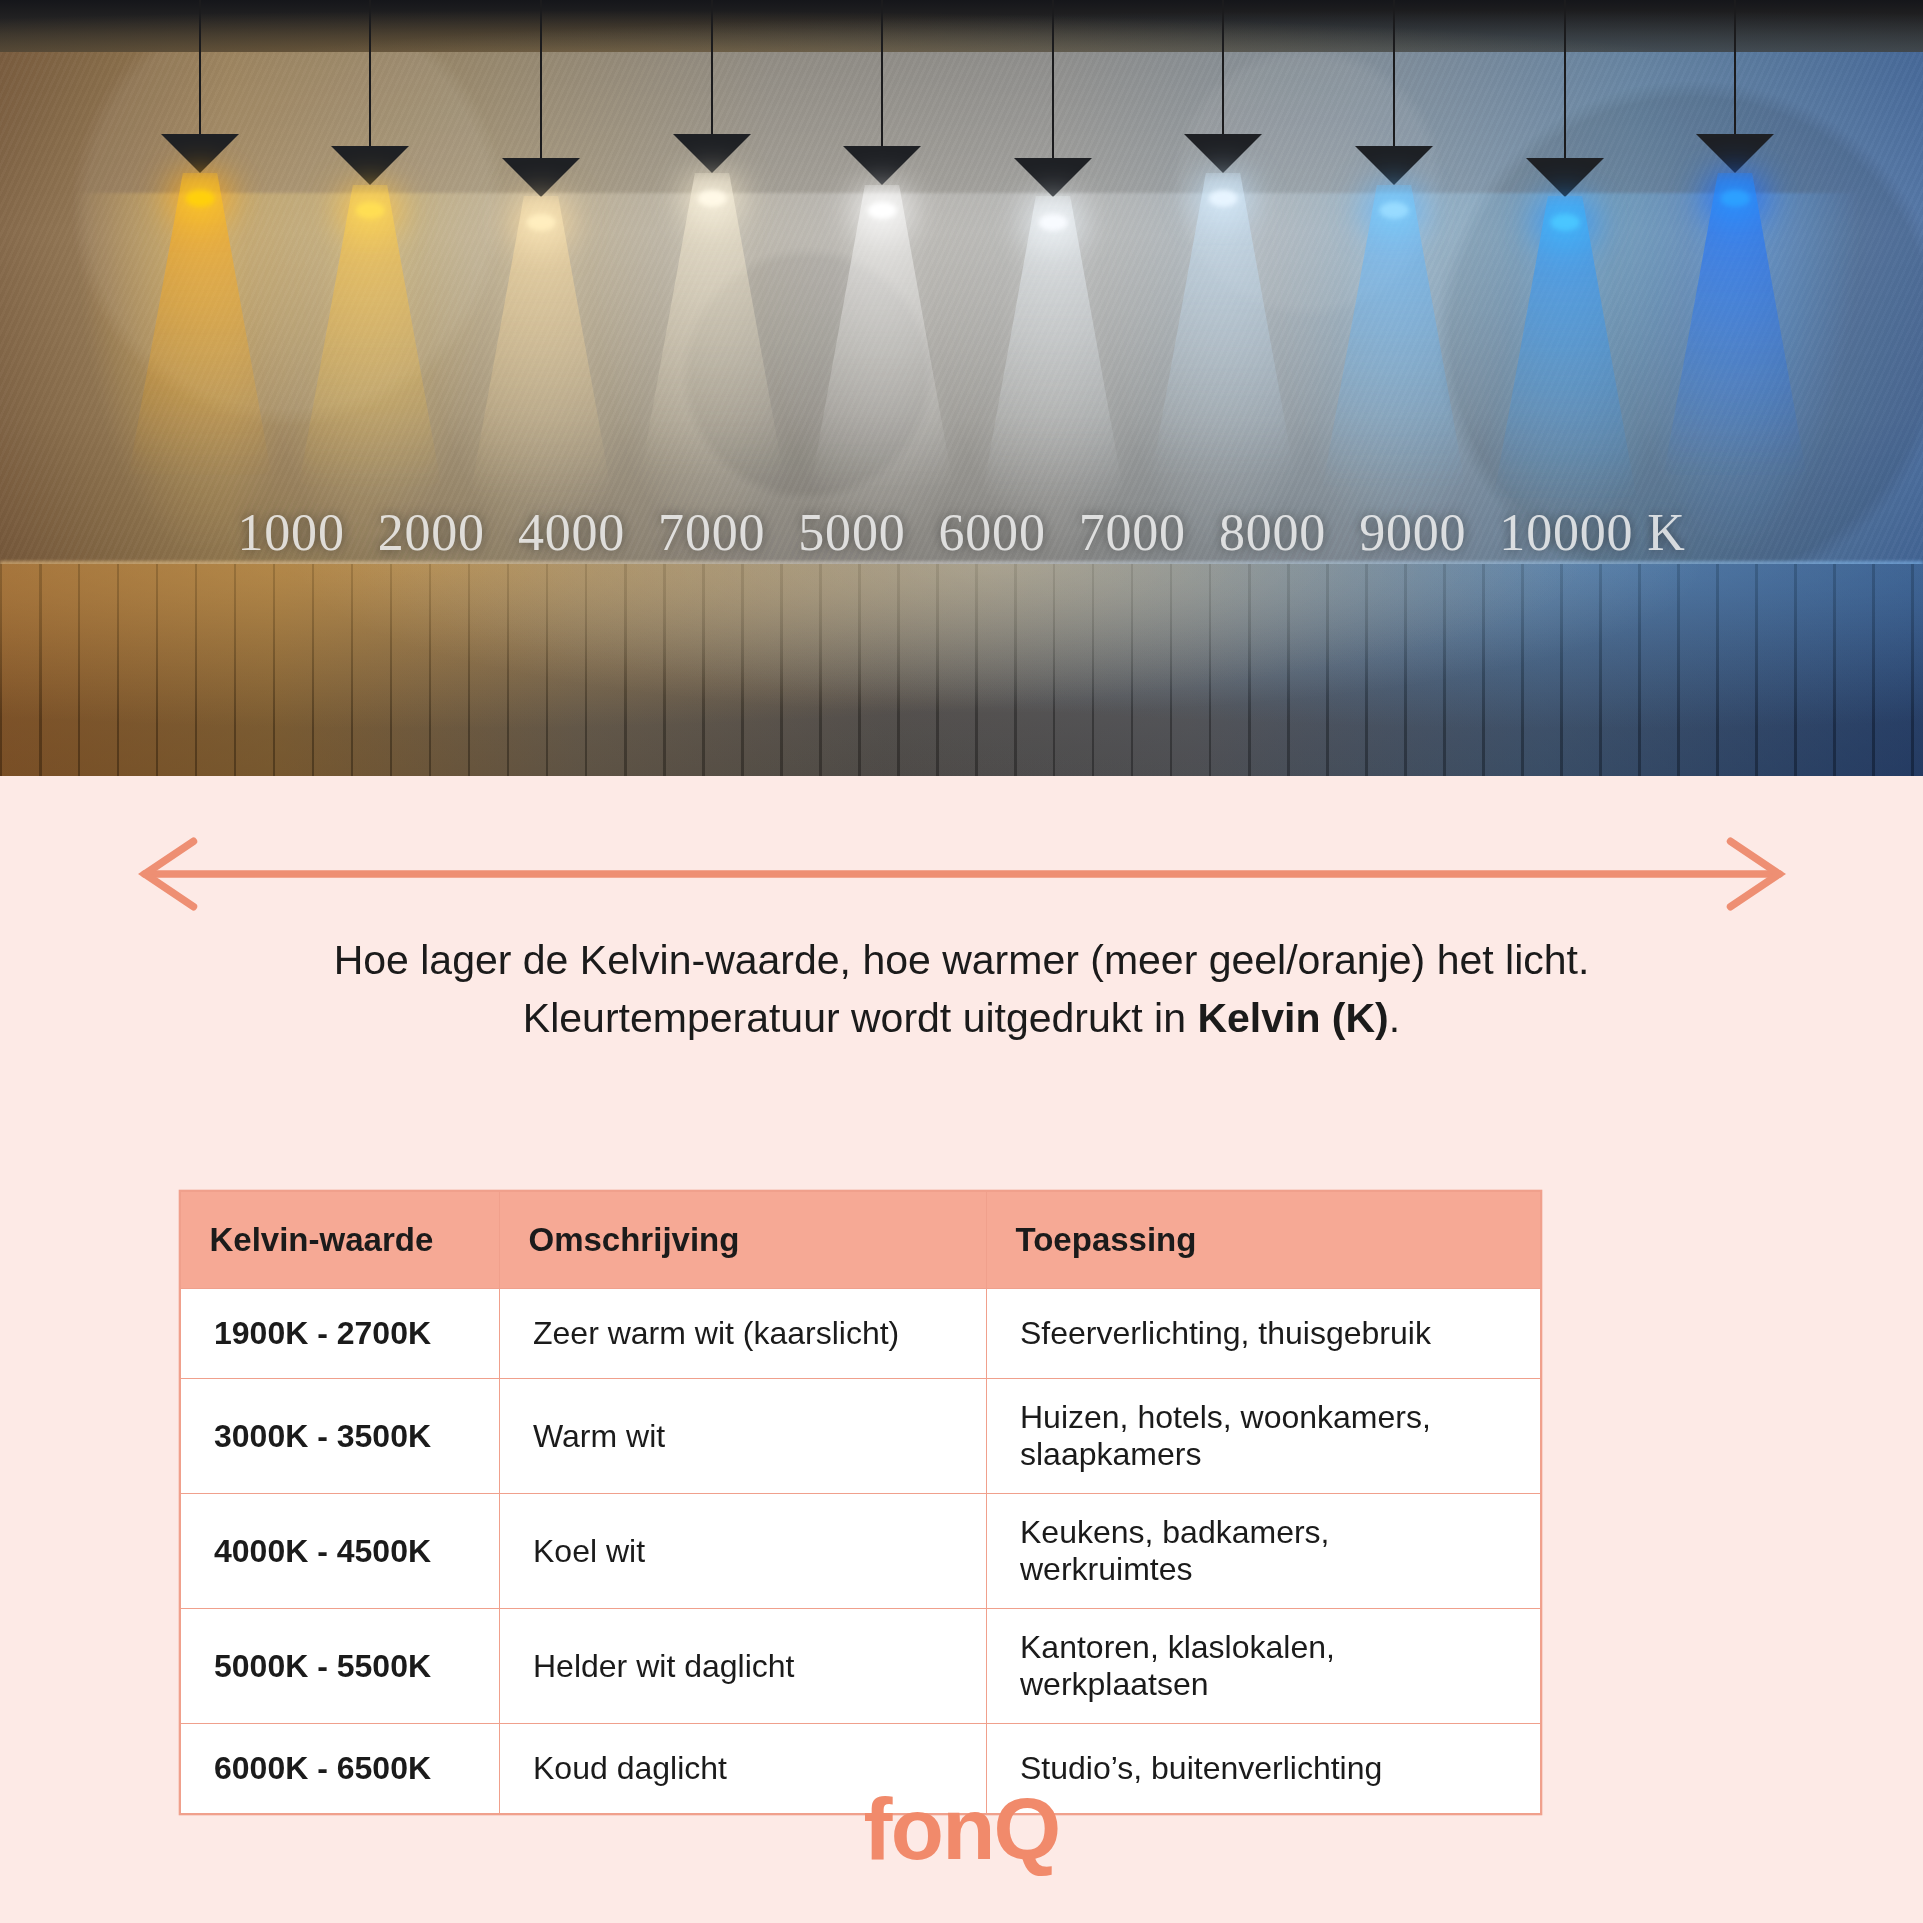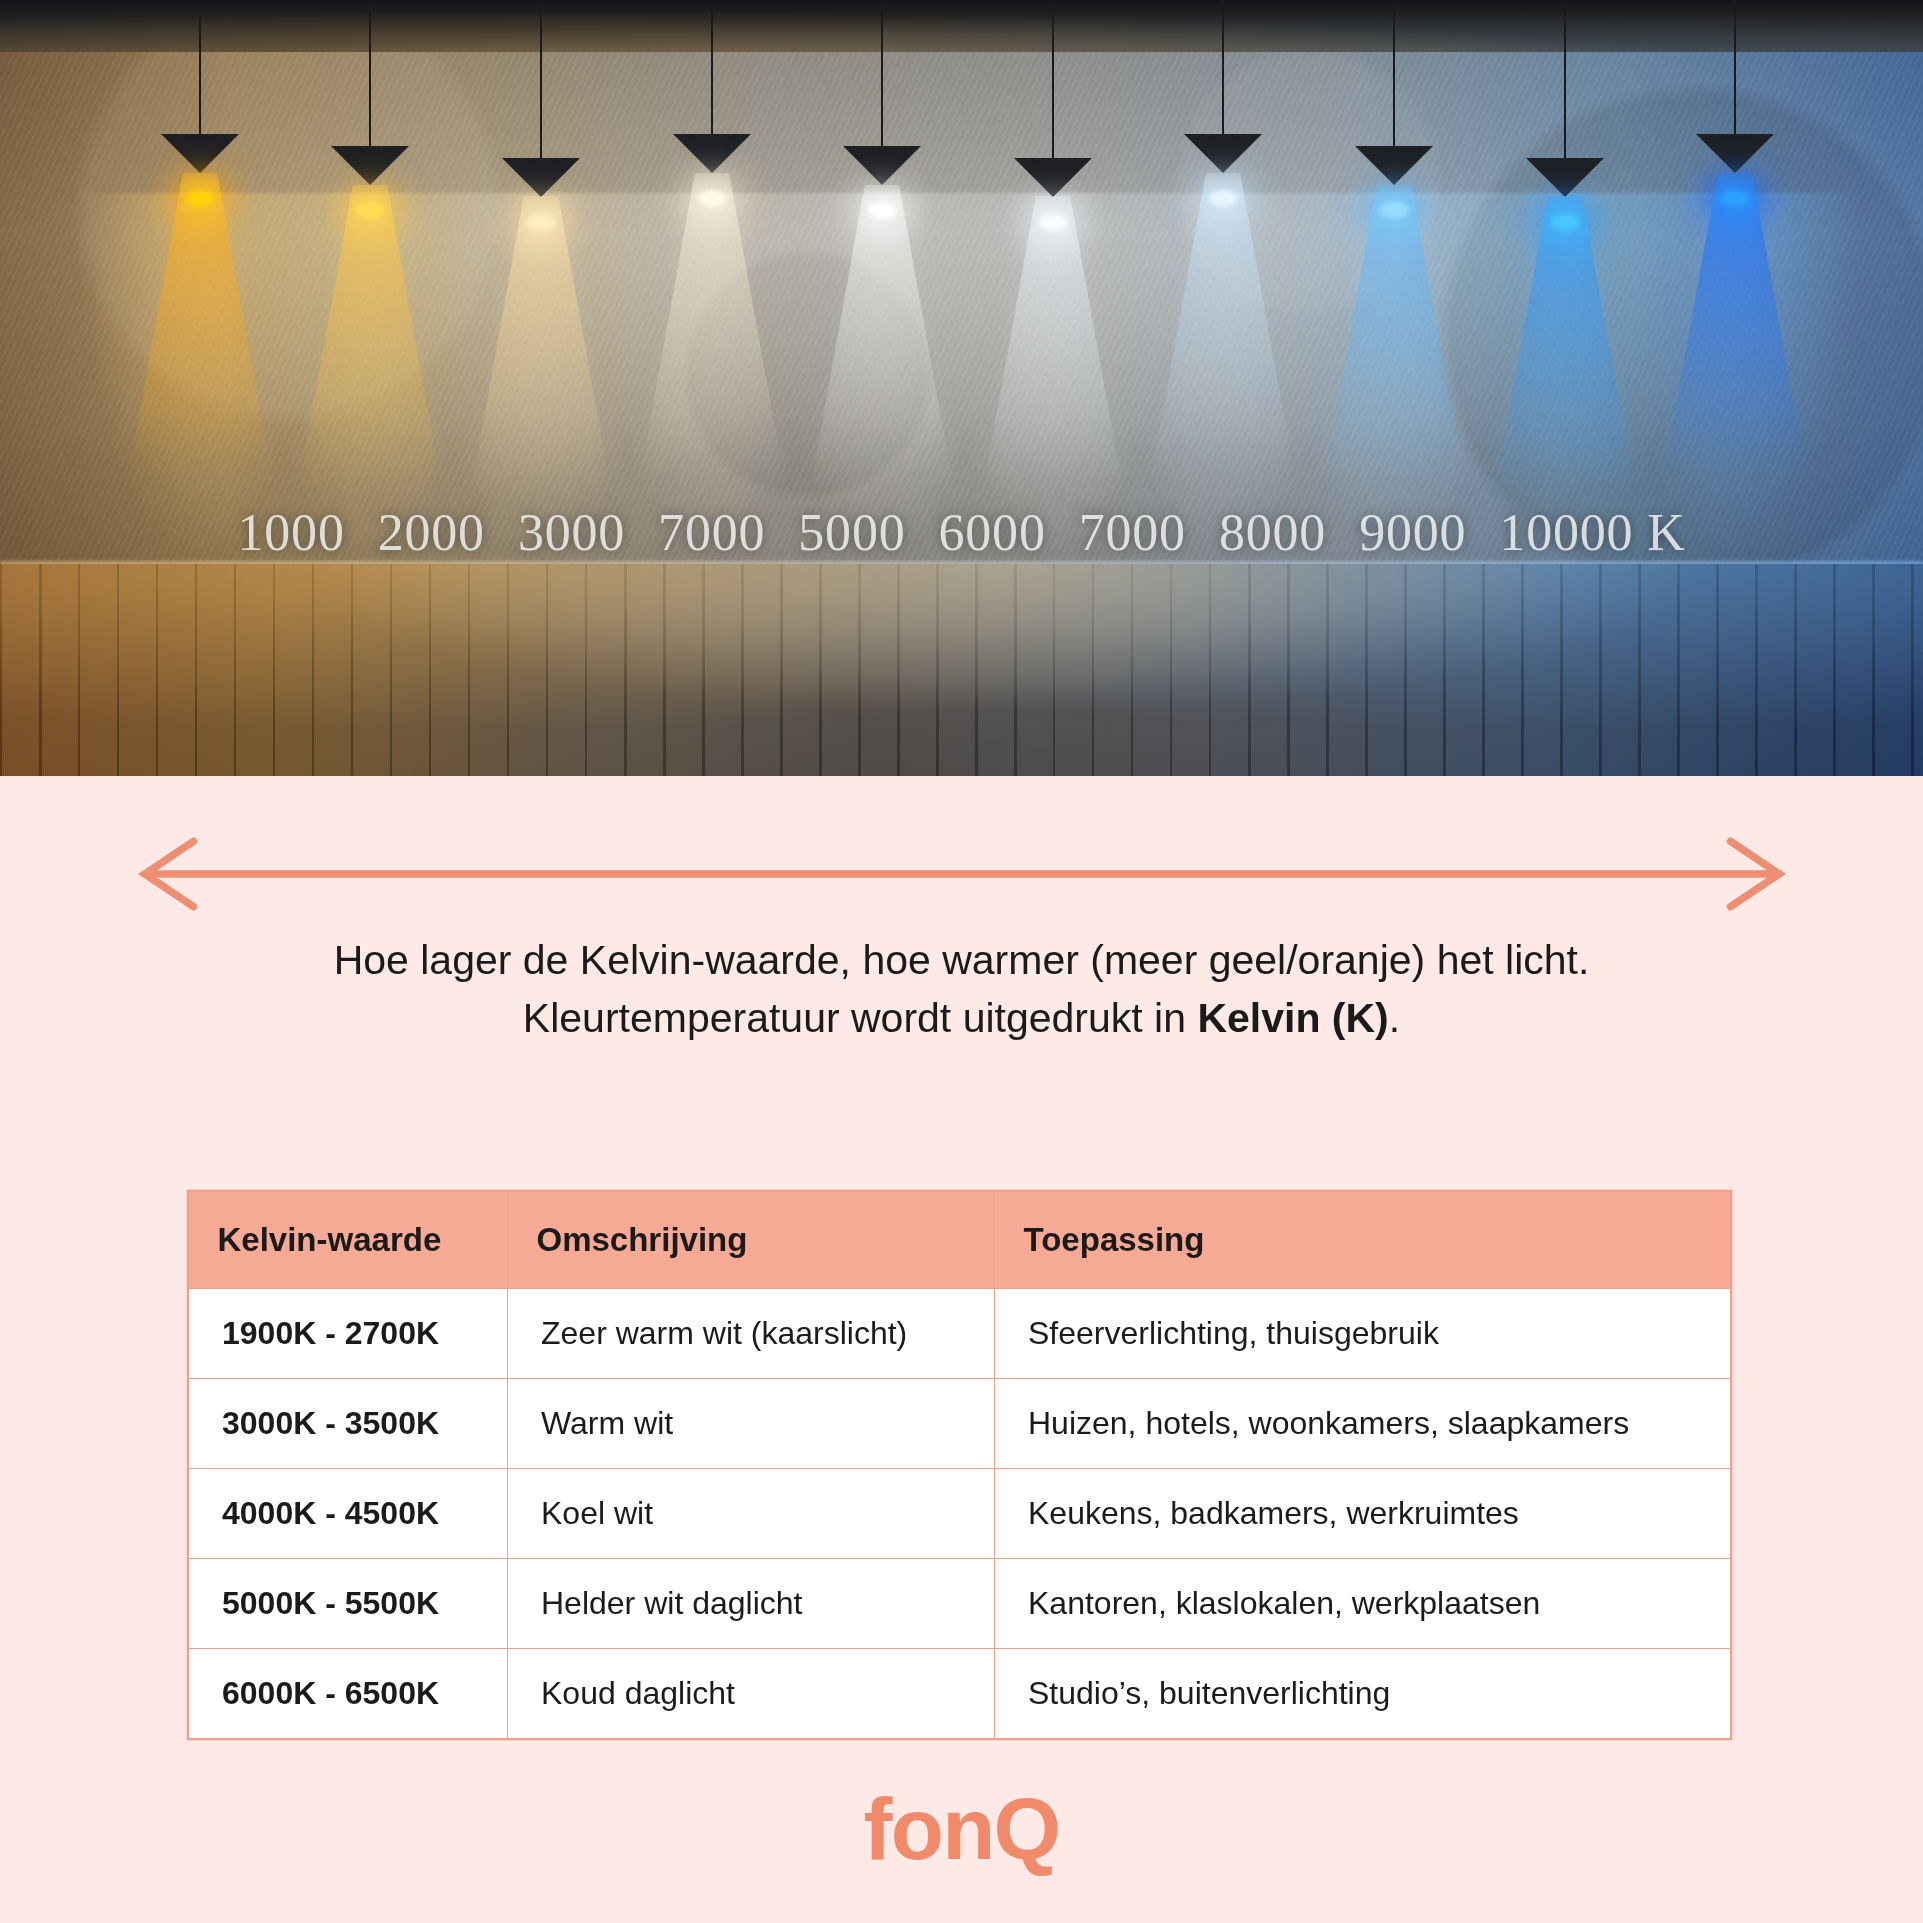--- a/index.html
+++ b/index.html
@@ -192,27 +192,26 @@
     font-size: 41px;
     line-height: 1.42;
     font-weight: 400;
   }
   .caption b { font-weight: 700; }
 
   table.kelvin {
     position: absolute;
     left: 180px;
     top: 415px;
-    width: 1543px;
+    width: 1361px;
     border-collapse: collapse;
     background: #fff;
     font-size: 32px;
     color: #1b1b1b;
     box-shadow: 0 0 0 1.3px #f0a08c;
-    margin-left: 8px;
   }
   table.kelvin th, table.kelvin td {
     border: 1.3px solid #f0a08c;
     text-align: left;
     padding: 20px 33px;
     height: 49px;
     vertical-align: middle;
   }
   table.kelvin thead th {
     background: #f6a995;
@@ -330,21 +329,21 @@
         <div class="cord" style="height: 134px;"></div>
         <div class="shade">
           <div class="bulb" style="background: rgb(31, 125, 255); box-shadow: rgba(25, 110, 255, 0.9) 0px 0px 34px 15px; top: 17px;"></div>
         </div>
         <div class="beam" style="top: 173px; background: linear-gradient(rgba(25, 110, 255, 0.9), rgba(0, 0, 0, 0));"></div>
       </div>
     </div>
   <div class="scale" id="scale">
       <span>1000</span>
       <span>2000</span>
-      <span>3000</span>
+      <span>4000</span>
       <span>7000</span>
       <span>5000</span>
       <span>6000</span>
       <span>7000</span>
       <span>8000</span>
       <span>9000</span>
       <span>10000 K</span>
     </div>
 </div>
 

